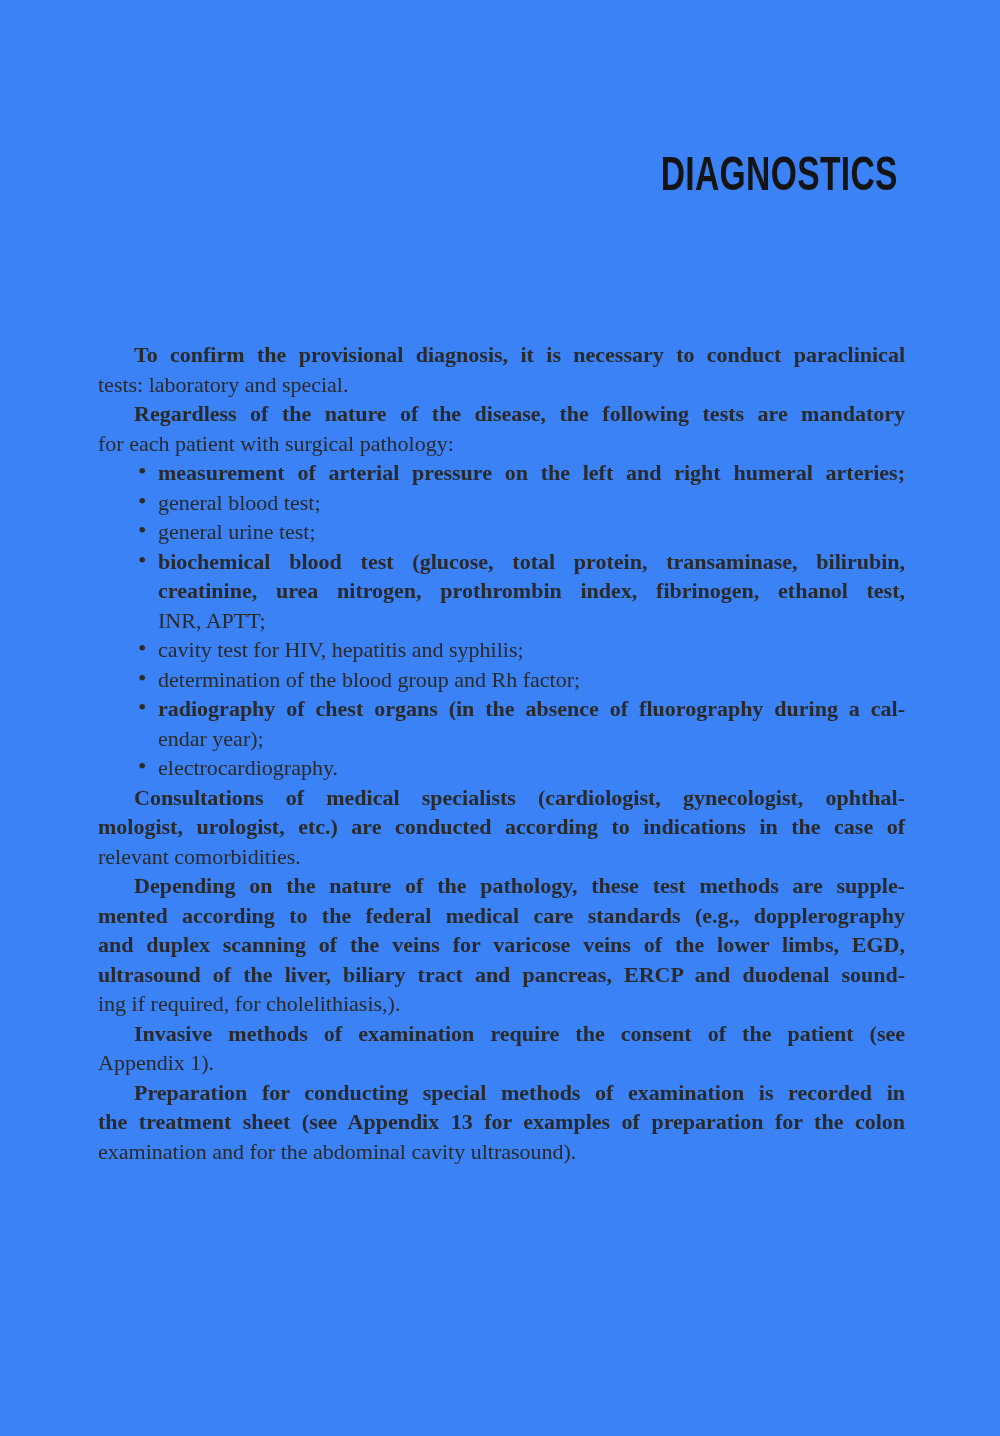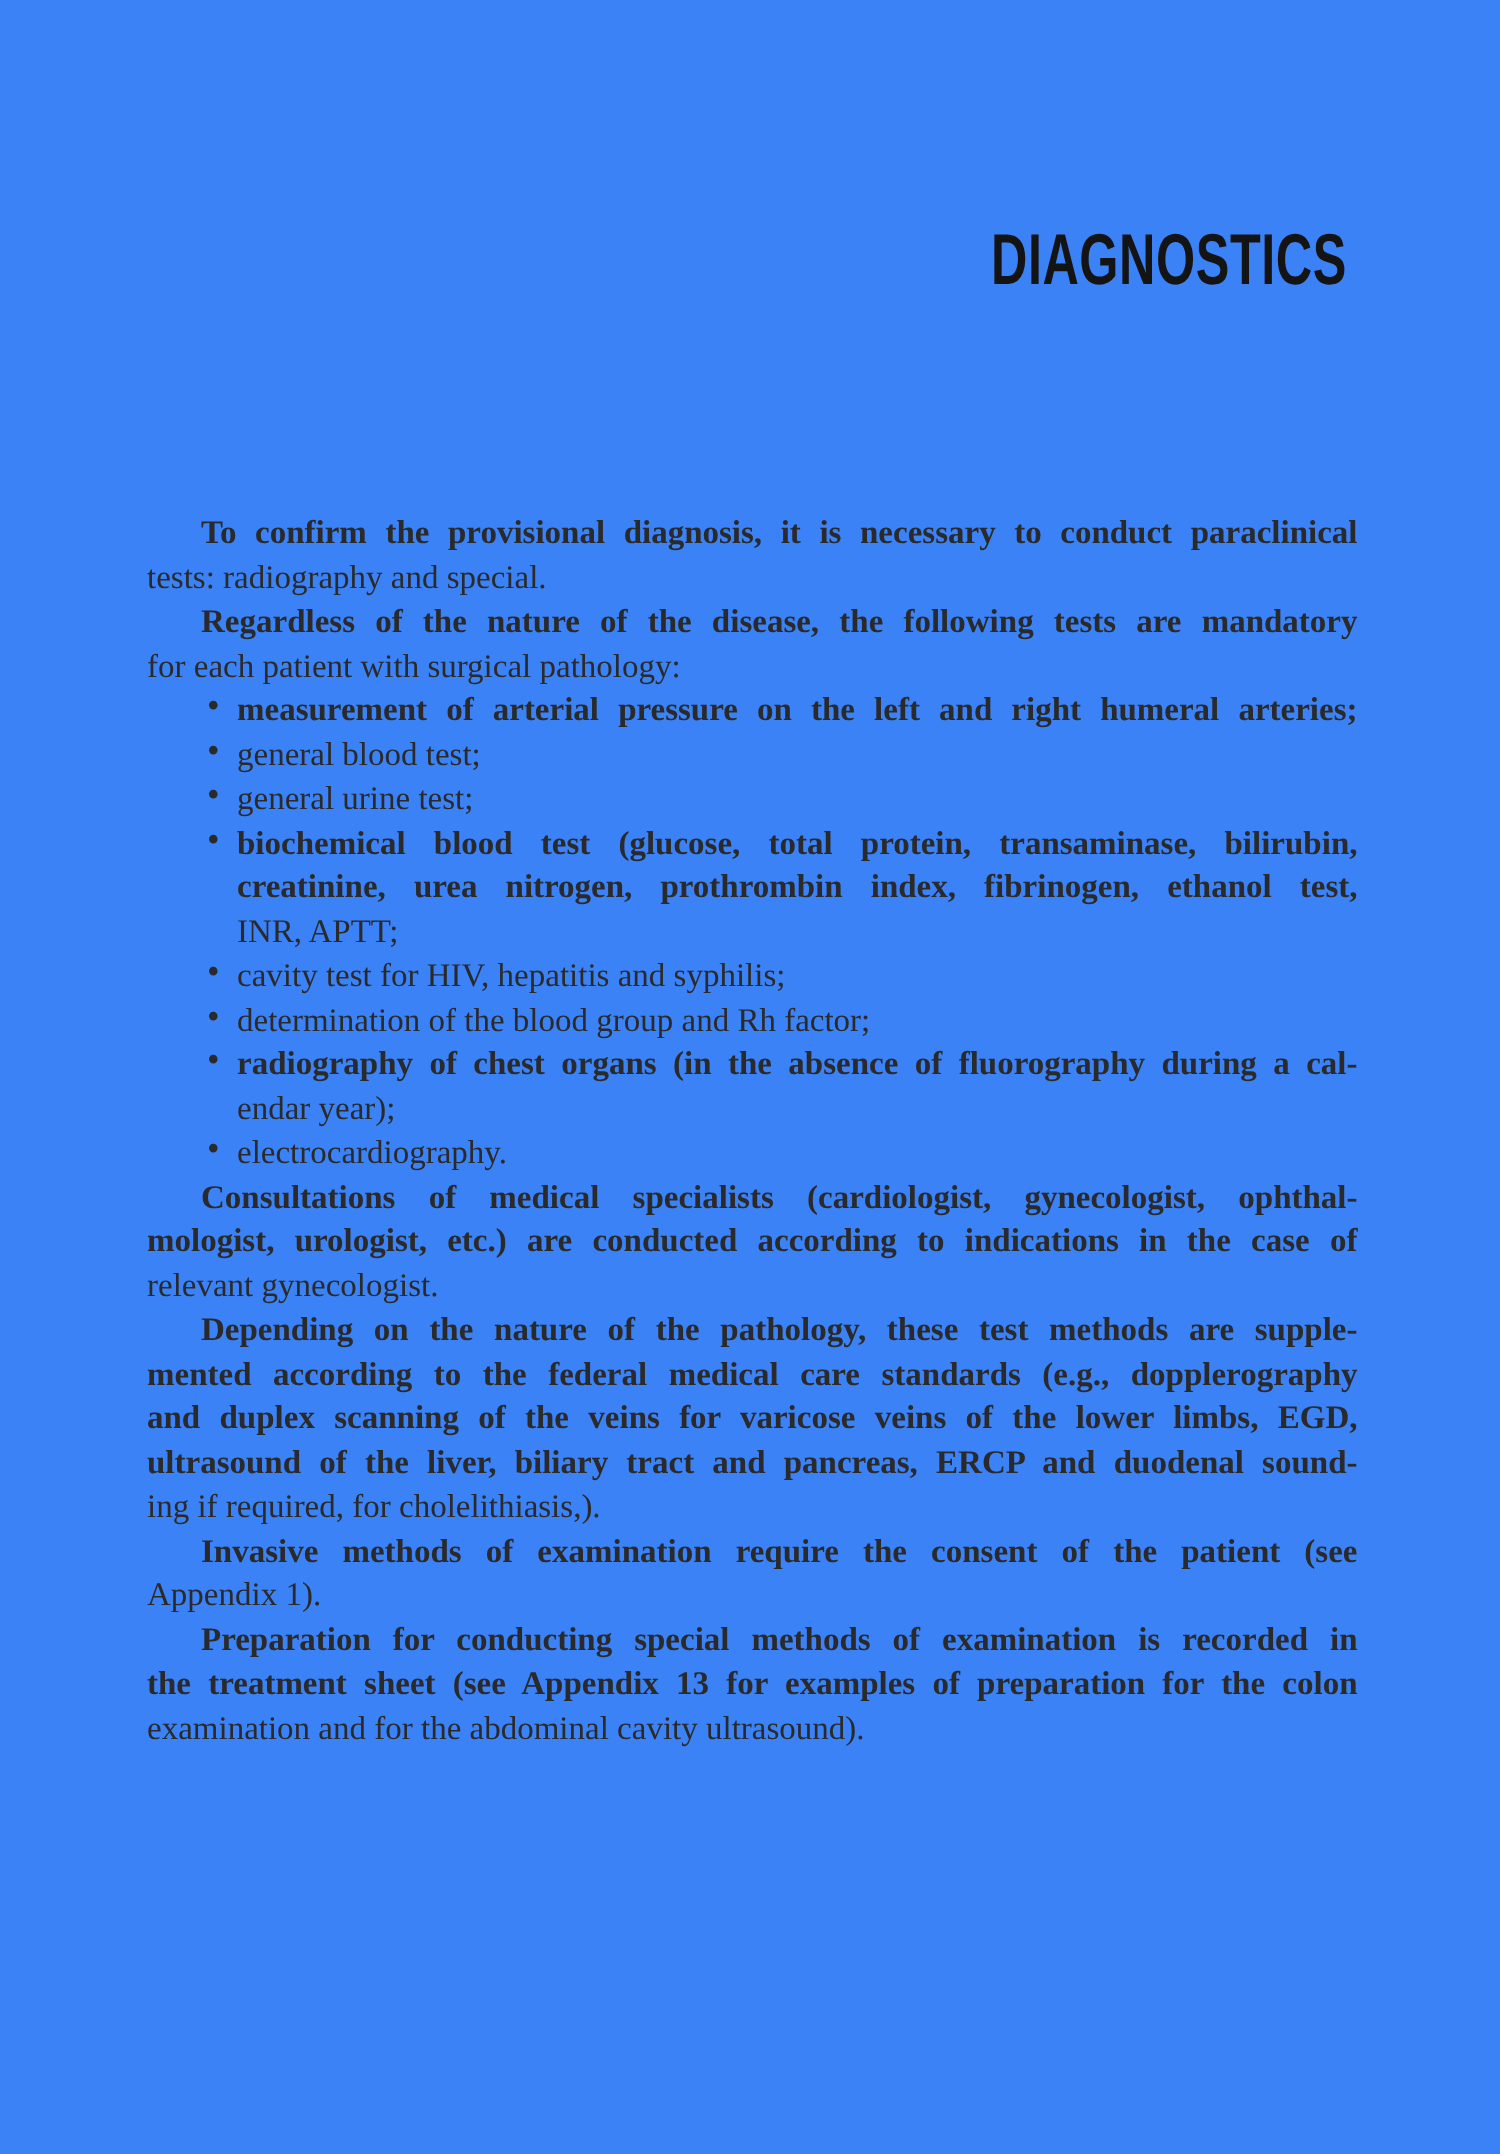--- a/index.html
+++ b/index.html
@@ -76,21 +76,21 @@
 </head>
 <body>
 
 <div class="page">
   <div class="title-row">
     <span class="title">DIAGNOSTICS</span>
   </div>
   <div class="doc-body">
       <div class="para">
         <div class="line jl first">To confirm the provisional diagnosis, it is necessary to conduct paraclinical</div>
-        <div class="line">tests: radiography and special.</div>
+        <div class="line">tests: laboratory and special.</div>
       </div>
       <div class="para">
         <div class="line jl first">Regardless of the nature of the disease, the following tests are mandatory</div>
         <div class="line">for each patient with surgical pathology:</div>
       </div>
       <div class="bullet-item">
         <span class="dot">•</span>
         <div class="line jl first">measurement of arterial pressure on the left and right humeral arteries;</div>
       </div>
       <div class="bullet-item">
@@ -120,21 +120,21 @@
         <div class="line jl first">radiography of chest organs (in the absence of fluorography during a cal-</div>
         <div class="line">endar year);</div>
       </div>
       <div class="bullet-item">
         <span class="dot">•</span>
         <div class="line first">electrocardiography.</div>
       </div>
       <div class="para">
         <div class="line jl first">Consultations of medical specialists (cardiologist, gynecologist, ophthal-</div>
         <div class="line jl">mologist, urologist, etc.) are conducted according to indications in the case of</div>
-        <div class="line">relevant gynecologist.</div>
+        <div class="line">relevant comorbidities.</div>
       </div>
       <div class="para">
         <div class="line jl first">Depending on the nature of the pathology, these test methods are supple-</div>
         <div class="line jl">mented according to the federal medical care standards (e.g., dopplerography</div>
         <div class="line jl">and duplex scanning of the veins for varicose veins of the lower limbs, EGD,</div>
         <div class="line jl">ultrasound of the liver, biliary tract and pancreas, ERCP and duodenal sound-</div>
         <div class="line">ing if required, for cholelithiasis,).</div>
       </div>
       <div class="para">
         <div class="line jl first">Invasive methods of examination require the consent of the patient (see</div>

